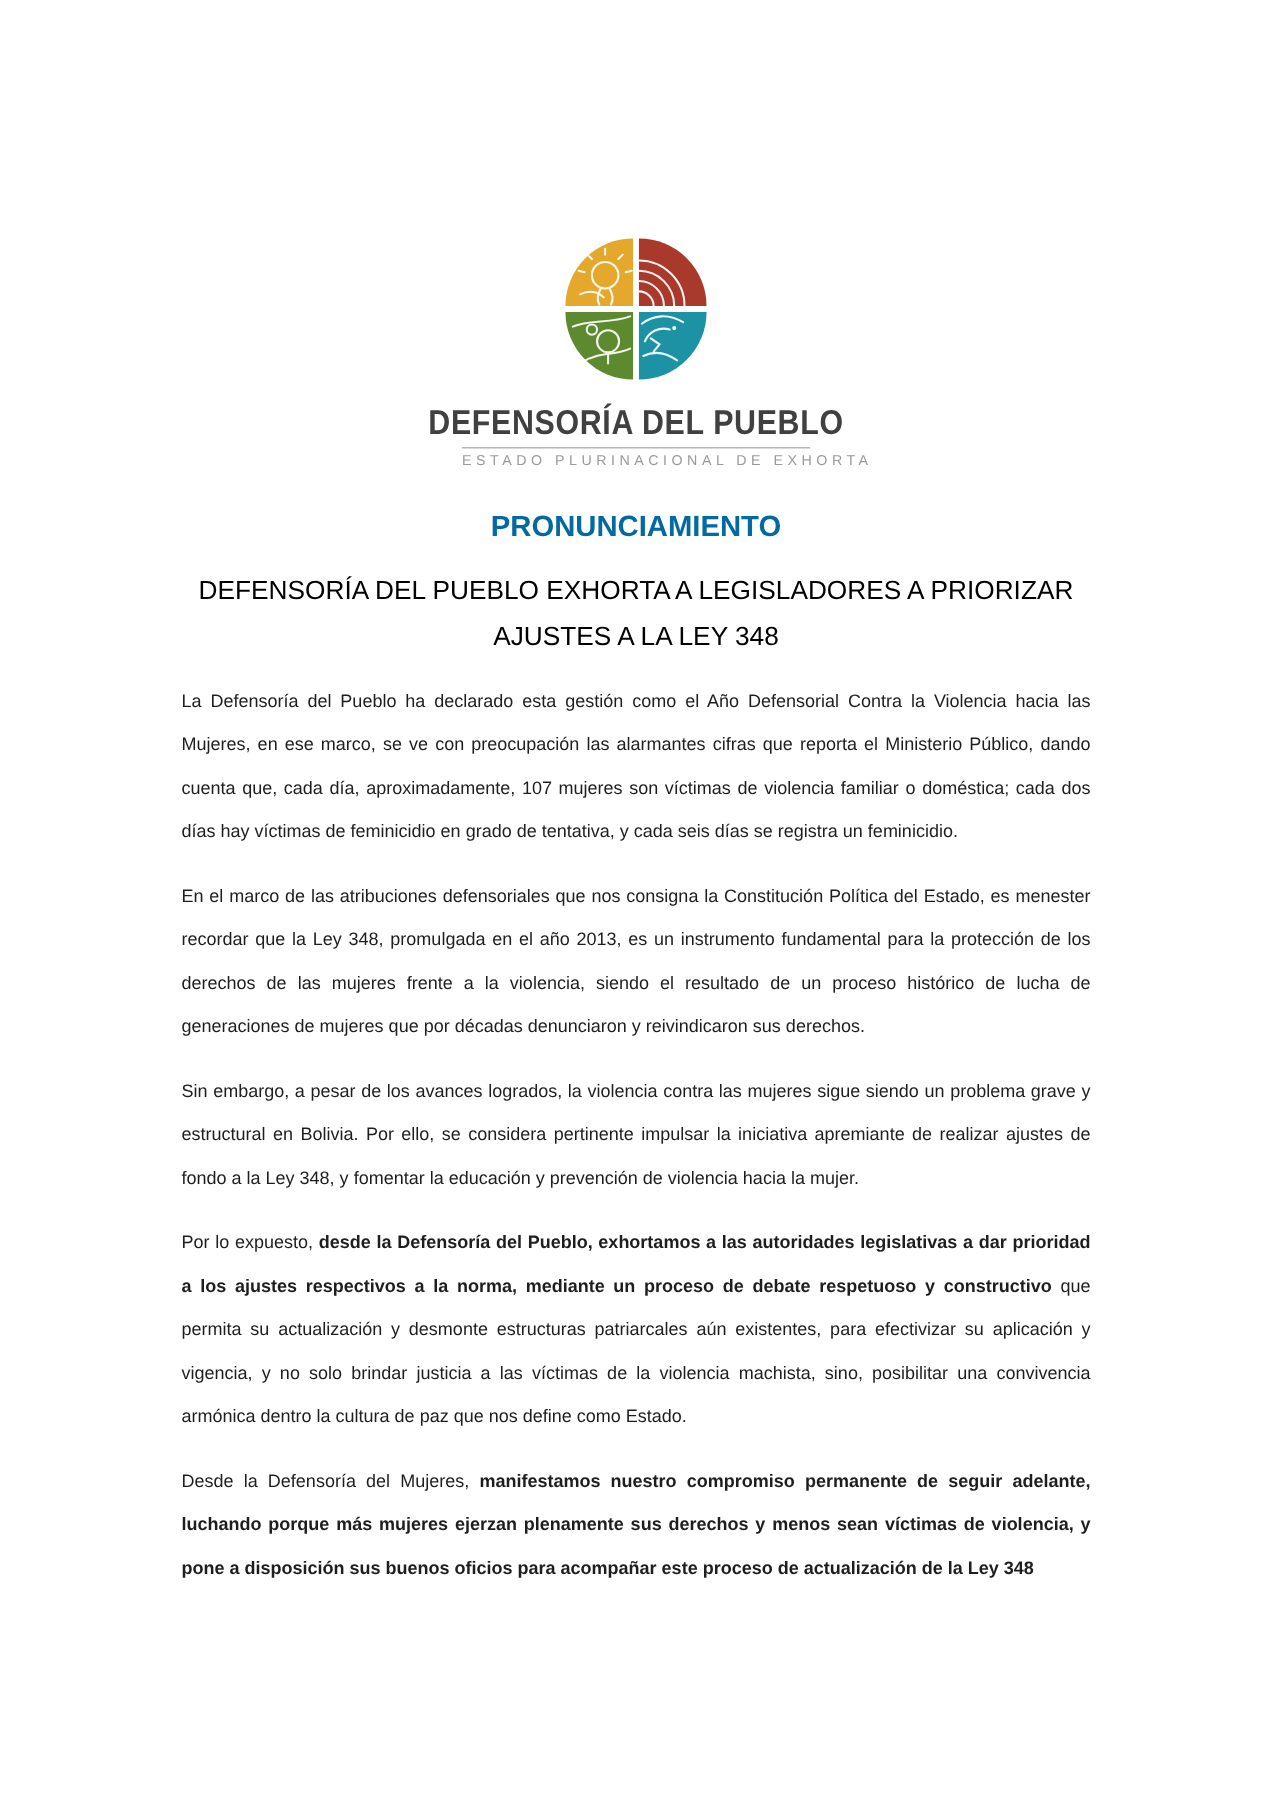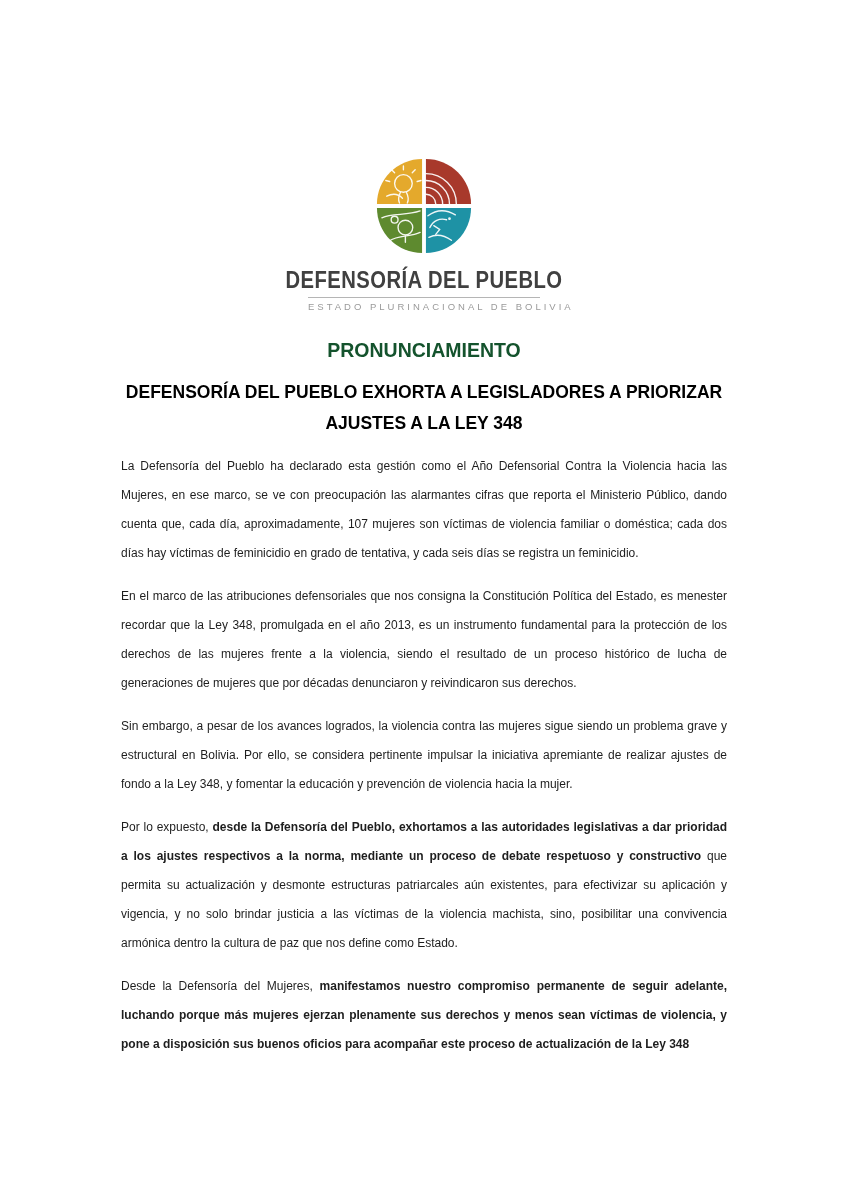--- a/index.html
+++ b/index.html
@@ -61,28 +61,28 @@
     color: #9a9a9a;
     white-space: nowrap;
   }
 
   
   .doc-title {
     margin-top: 27px;
     text-align: center;
     font-size: 19.5px;
     font-weight: bold;
-    color: #14532d;
+    color: #0369a1;
   }
 
   .doc-subtitle {
     margin-top: 15px;
     text-align: center;
     font-size: 17.5px;
-    font-weight: bold;
+    font-weight: normal;
     line-height: 1.75;
     color: #000000;
   }
 
   
   .body {
     margin-top: 14px;
   }
 
   .body-para {
@@ -132,21 +132,21 @@
           <path d="M54 60 C62 54 72 53 82 59"></path>
           <path d="M56 72 C59 65 66 62 73 64"></path>
           <path d="M60 70 L66 74 L62 79"></path>
           <path d="M55 82 C63 78 71 80 78 85"></path>
           <circle cx="76" cy="63" r="1.4" fill="#ffffff" stroke="none"></circle>
         </g>
       </svg>
 
       <div class="brand">DEFENSORÍA DEL PUEBLO</div>
       <div class="tagline-wrap">
-        <div class="tagline">ESTADO PLURINACIONAL DE BOLIVIA</div>
+        <div class="tagline">ESTADO PLURINACIONAL DE EXHORTA</div>
       </div>
     </header>
 
     <h1 class="doc-title">PRONUNCIAMIENTO</h1>
     <h2 class="doc-subtitle">DEFENSORÍA DEL PUEBLO EXHORTA A LEGISLADORES A PRIORIZAR AJUSTES A LA LEY 348</h2>
 
     <main class="body">
         <p class="body-para"><span>La Defensoría del Pueblo ha declarado esta gestión como el Año Defensorial Contra la Violencia hacia las Mujeres, en ese marco, se ve con preocupación las alarmantes cifras que reporta el Ministerio Público, dando cuenta que, cada día, aproximadamente, 107 mujeres son víctimas de violencia familiar o doméstica; cada dos días hay víctimas de feminicidio en grado de tentativa, y cada seis días se registra un feminicidio.</span></p>
         <p class="body-para"><span>En el marco de las atribuciones defensoriales que nos consigna la Constitución Política del Estado, es menester recordar que la Ley 348, promulgada en el año 2013, es un instrumento fundamental para la protección de los derechos de las mujeres frente a la violencia, siendo el resultado de un proceso histórico de lucha de generaciones de mujeres que por décadas denunciaron y reivindicaron sus derechos.</span></p>
         <p class="body-para"><span>Sin embargo, a pesar de los avances logrados, la violencia contra las mujeres sigue siendo un problema grave y estructural en Bolivia. Por ello, se considera pertinente impulsar la iniciativa apremiante de realizar ajustes de fondo a la Ley 348, y fomentar la educación y prevención de violencia hacia la mujer.</span></p>

